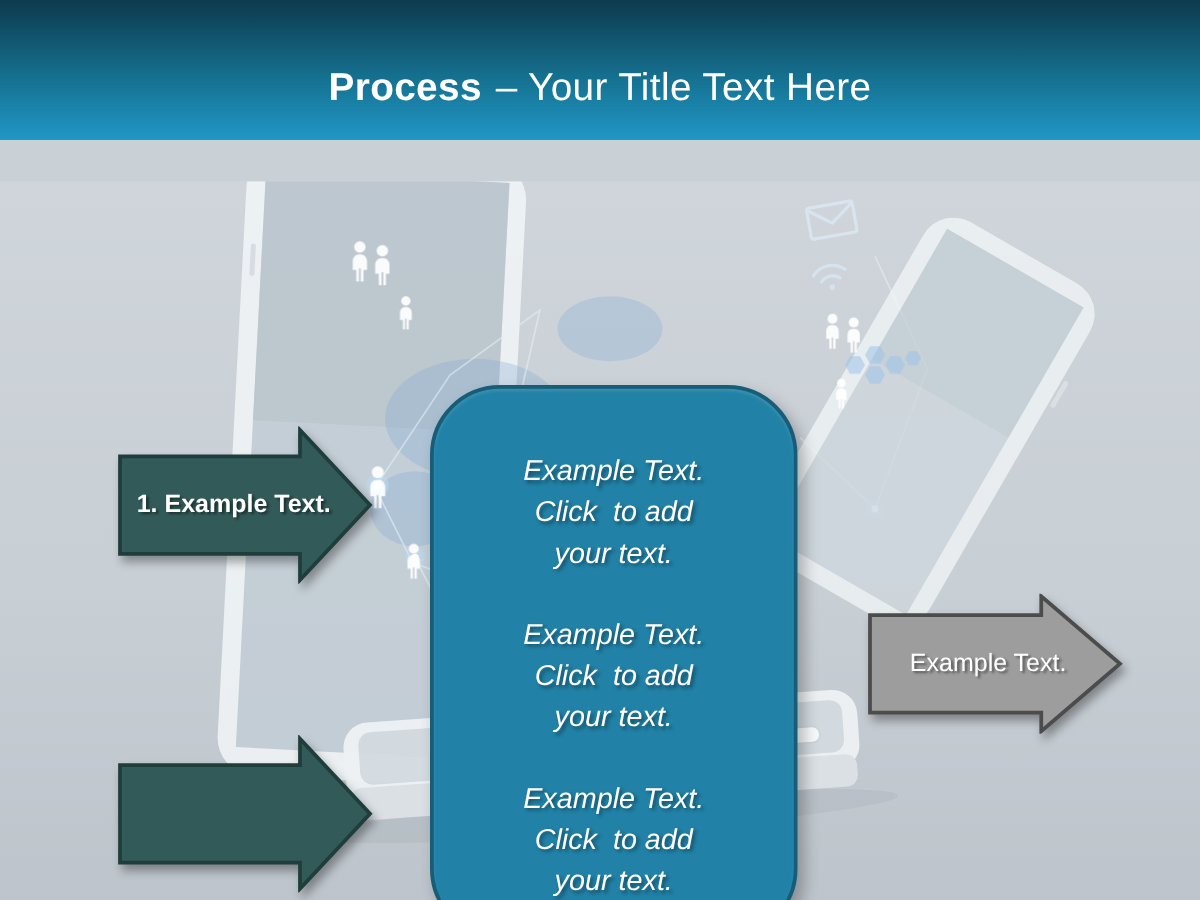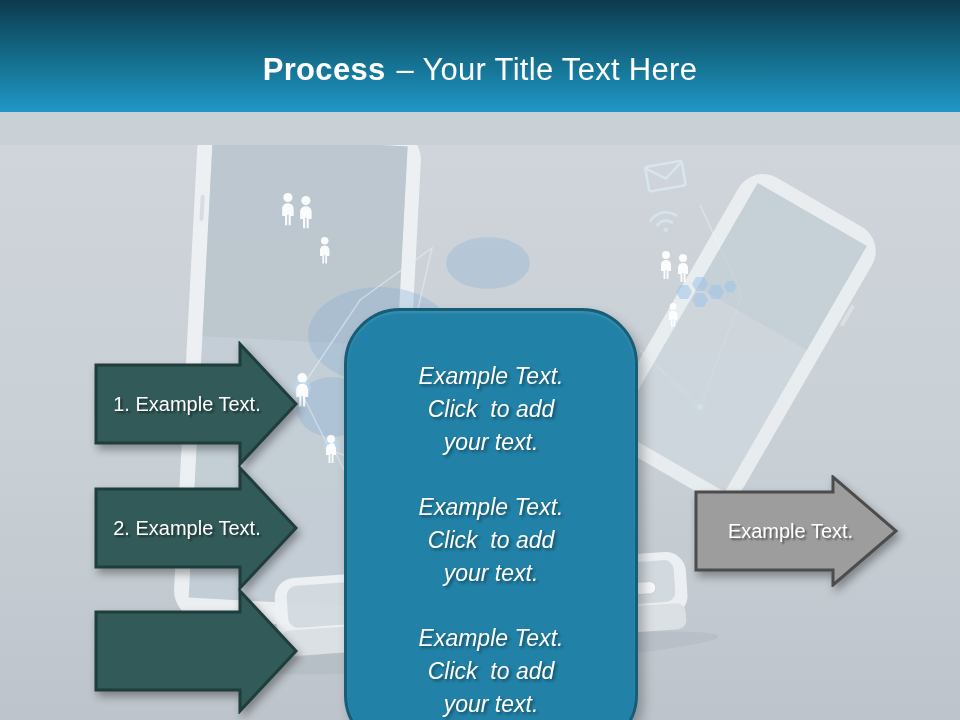--- a/index.html
+++ b/index.html
@@ -28,21 +28,21 @@
   
   .canvas {
     position:absolute; left:0; top:145px; width:960px; height:575px;
     background:linear-gradient(180deg,#cfd5da 0%, #c8cfd5 55%, #bdc4cb 100%);
     overflow:hidden;
   }
   .bg-illustration { position:absolute; left:0; top:0; }
 
   
   .in-arrow {
-    position:absolute; width:205px; height:126px;
+    position:absolute; width:205px; height:126px;font-weight:bold;
   }
   .in-arrow svg { position:absolute; inset:0; filter:drop-shadow(3px 5px 4px rgba(0,0,0,0.35)); }
   .in-arrow .label {
     position:absolute; left:4px; top:50%; transform:translateY(-50%);
     width:178px; text-align:center;
     color:#ffffff; font-size:20px;
     text-shadow:2px 2px 2px rgba(0,0,0,0.45);
     white-space:nowrap;
   }
   .arrow-1 { left:94px; top:196px; }
@@ -175,26 +175,20 @@
       </g>
     </svg>
 
     <div class="in-arrow arrow-1">
       <svg width="205" height="126" viewBox="0 0 205 126">
         <polygon points="2,24 146,24 146,3 202,63 146,123 146,102 2,102" fill="#315a58" stroke="#1f3d3b" stroke-width="3"></polygon>
       </svg>
       <div class="label">1. Example Text.</div>
     </div>
 
-    <div class="in-arrow arrow-2">
-      <svg width="205" height="126" viewBox="0 0 205 126">
-        <polygon points="2,24 146,24 146,3 202,63 146,123 146,102 2,102" fill="#315a58" stroke="#1f3d3b" stroke-width="3"></polygon>
-      </svg>
-      <div class="label">2. Example Text.</div>
-    </div>
 
     <div class="in-arrow arrow-3">
       <svg width="205" height="126" viewBox="0 0 205 126">
         <polygon points="2,24 146,24 146,3 202,63 146,123 146,102 2,102" fill="#315a58" stroke="#1f3d3b" stroke-width="3"></polygon>
       </svg>
     </div>
 
     <div class="panel">
       <div class="block">
         <div class="line">Example Text.</div>

